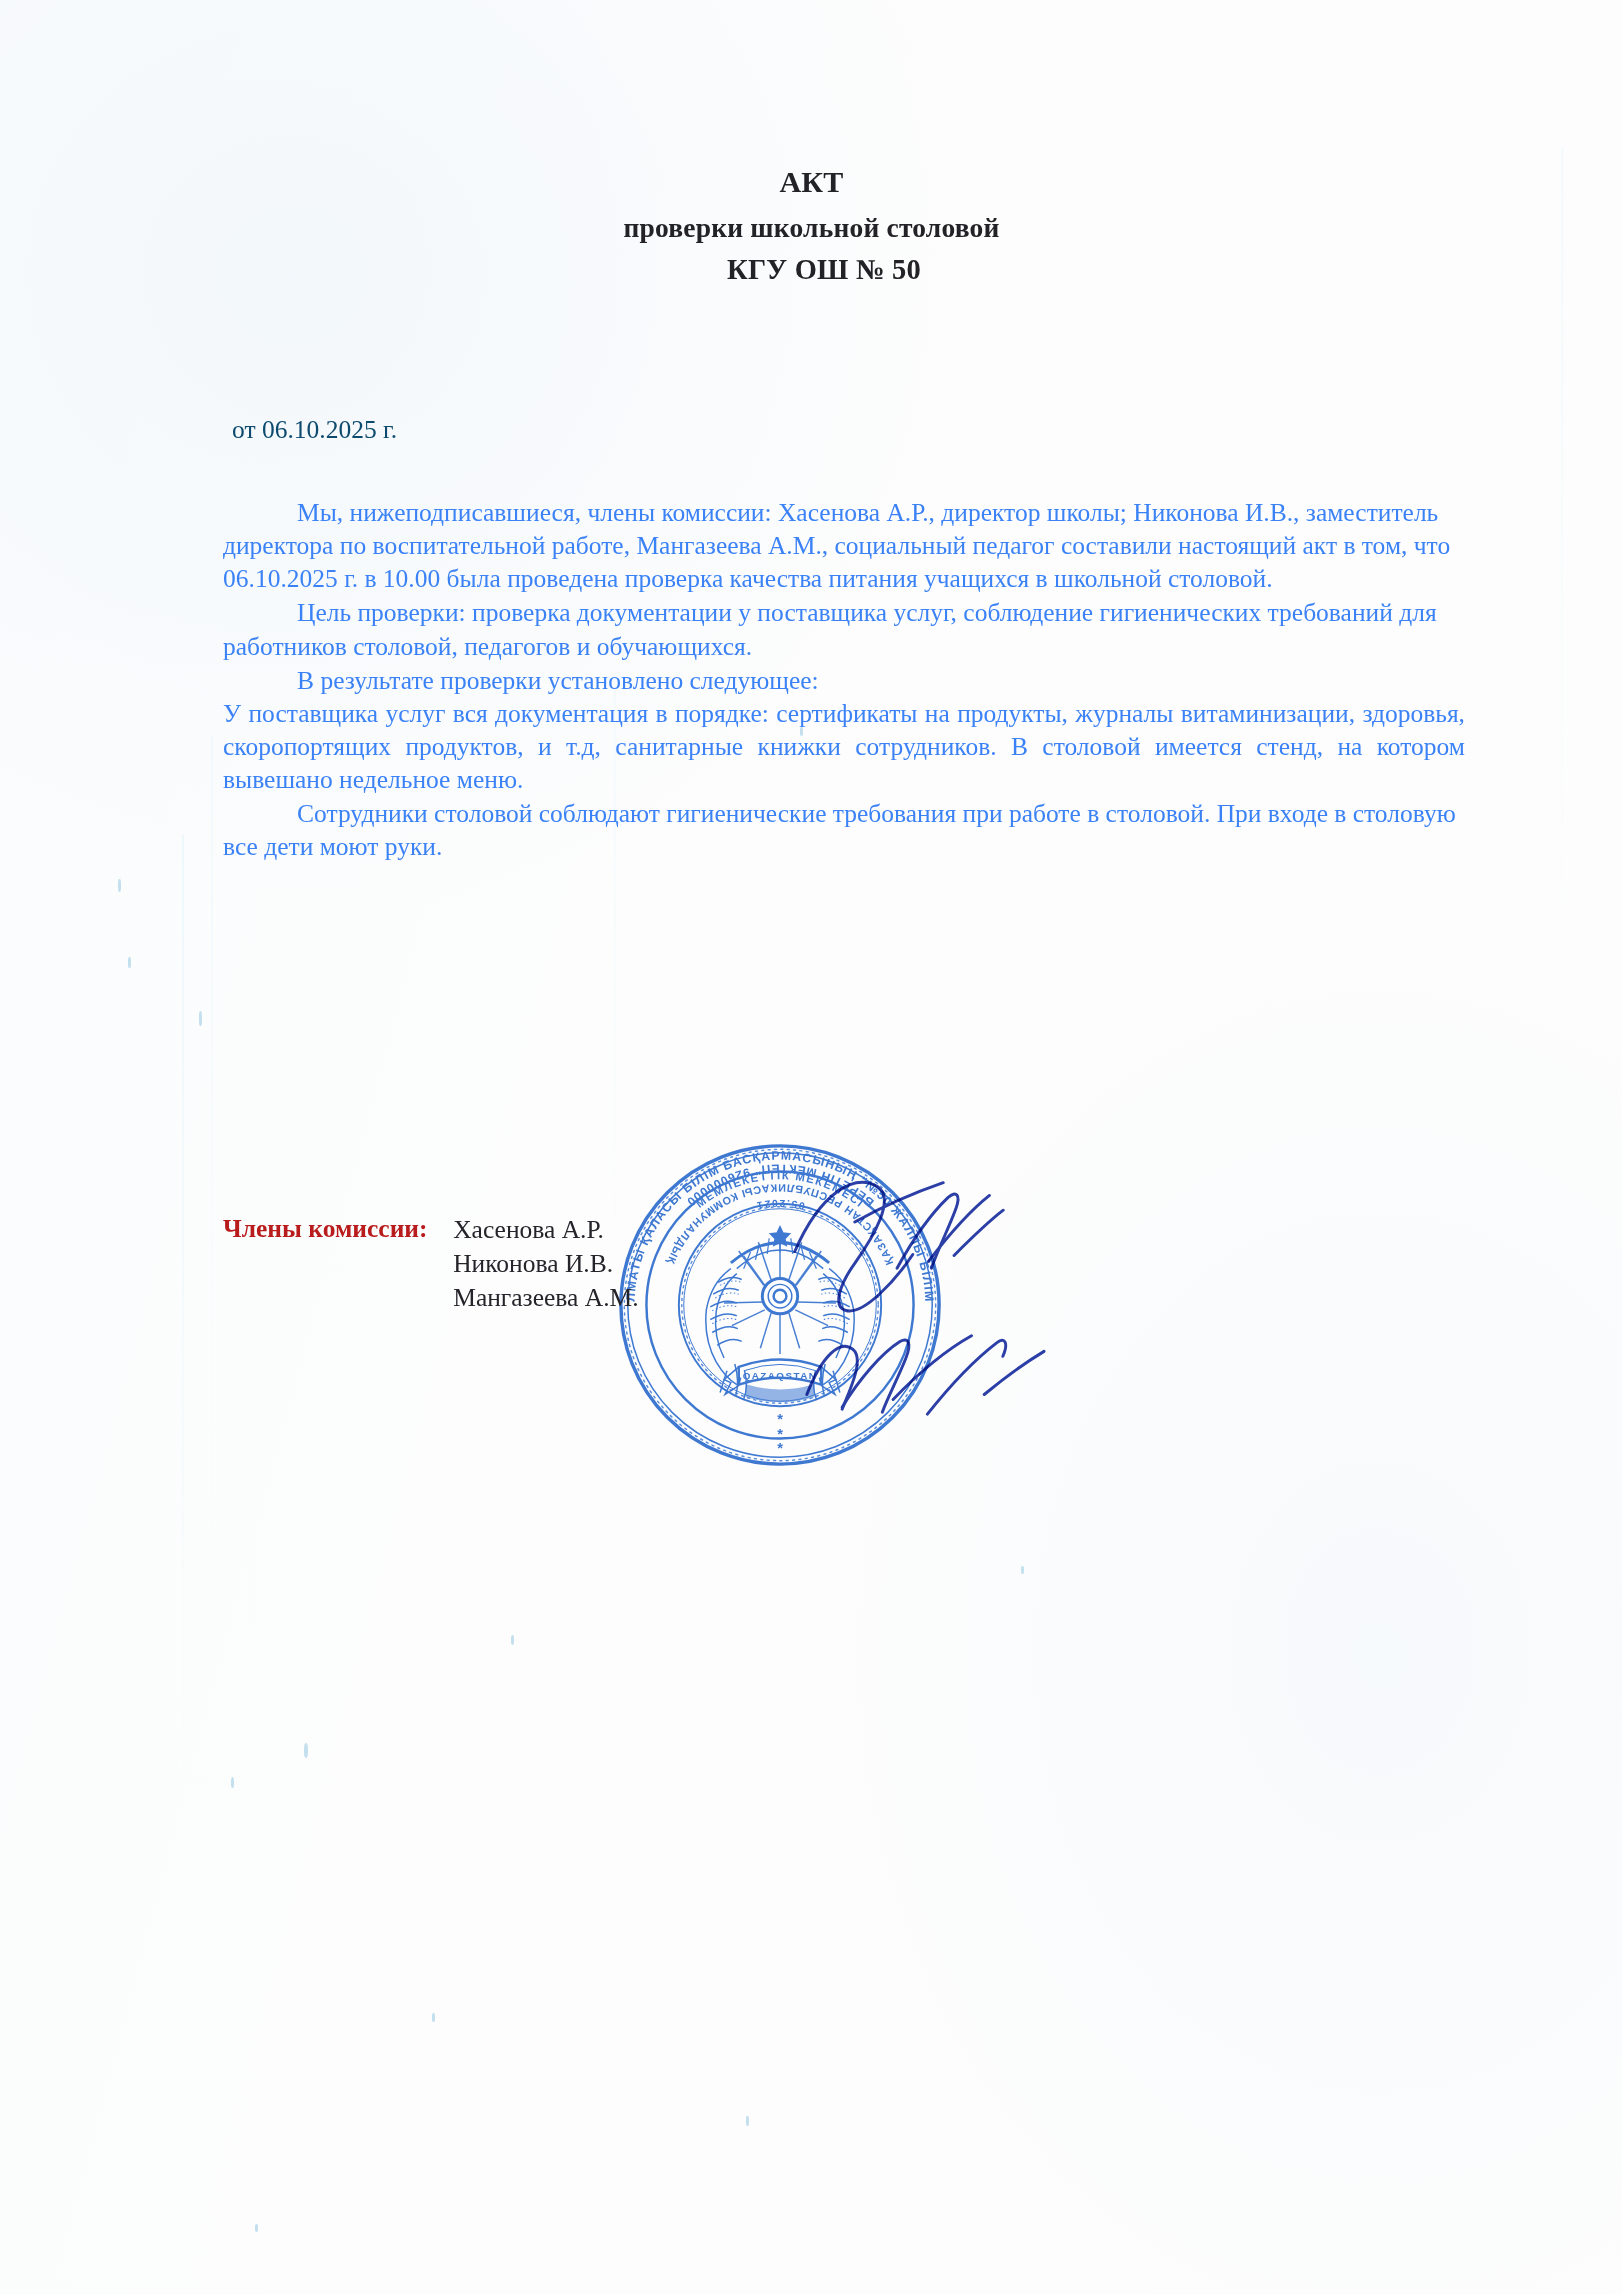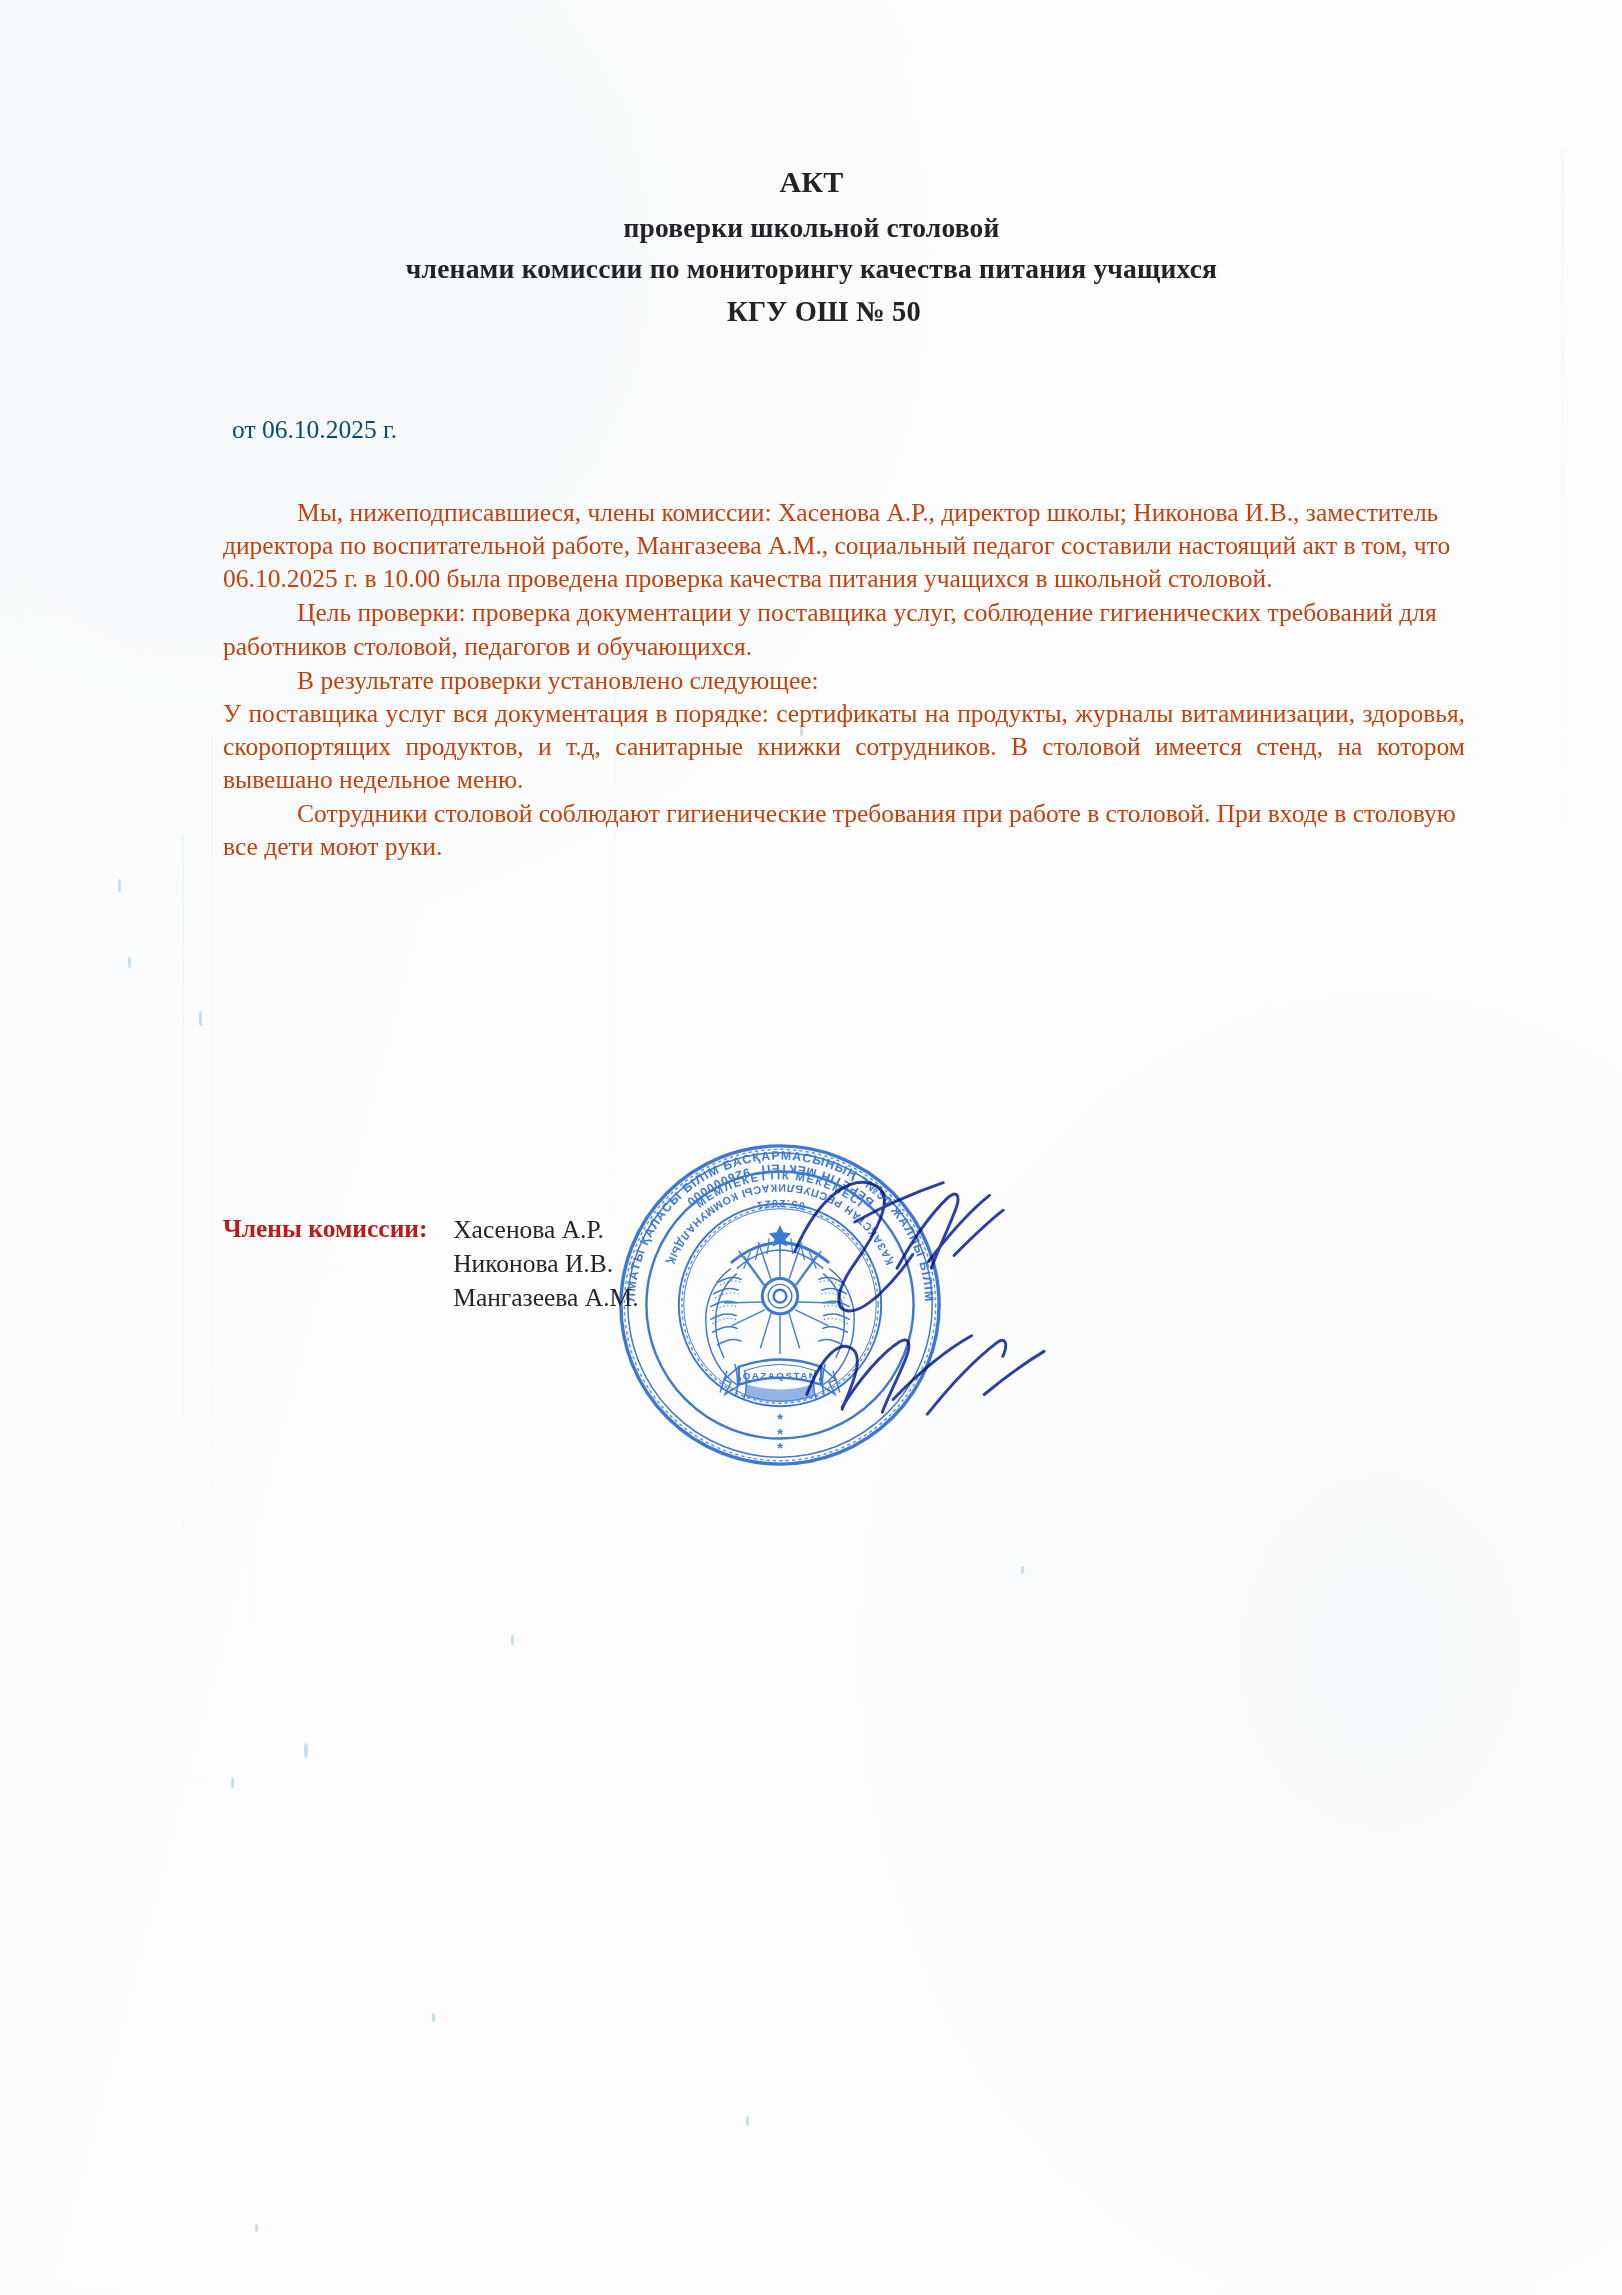--- a/index.html
+++ b/index.html
@@ -79,21 +79,21 @@
   }
 
   
   .body-block {
     position: absolute;
     left: 223px;
     top: 496px;
     width: 1242px;
     font-size: 25.5px;
     line-height: 1.30;
-    color: #c2410c;
+    color: #3b82f6;
   }
   .para {
     margin: 0 0 1px 0;
     text-indent: 74px;
     text-align: left;
   }
   .para.justify {
     text-align: justify;
     text-indent: 0;
   }
@@ -162,21 +162,20 @@
   <div class="speck" style="left:511px; top:1635px; width:2.9px; height:9.8px;"></div>
   <div class="speck" style="left:231px; top:1777px; width:3.4px; height:10.8px;"></div>
   <div class="speck" style="left:1021px; top:1566px; width:2.5px; height:7.9px;"></div>
   <div class="speck" style="left:432px; top:2013px; width:2.9px; height:8.8px;"></div>
   <div class="speck" style="left:746px; top:2116px; width:2.5px; height:9.8px;"></div>
   <div class="speck" style="left:255px; top:2224px; width:3.4px; height:7.9px;"></div>
 
   <div class="heading">
     <div class="heading-line h-act">АКТ</div>
     <div class="heading-line h-sub1">проверки школьной столовой</div>
-    <div class="heading-line h-sub2">членами комиссии по мониторингу качества питания учащихся</div>
     <div class="heading-line h-sub3">КГУ ОШ № 50</div>
   </div>
 
   <div class="date-line">от 06.10.2025 г.</div>
 
   <div class="body-block">
     <p class="para">Мы, нижеподписавшиеся, члены комиссии: Хасенова А.Р., директор школы; Никонова И.В., заместитель директора по воспитательной работе, Мангазеева А.М., социальный педагог составили настоящий акт в том, что 06.10.2025 г. в 10.00 была проведена проверка качества питания учащихся в школьной столовой.</p>
     <p class="para">Цель проверки: проверка документации у поставщика услуг, соблюдение гигиенических требований для работников столовой, педагогов и обучающихся.</p>
     <p class="para tight">В результате проверки установлено следующее:</p>
     <p class="para justify justify-last-left">У поставщика услуг вся документация в порядке: сертификаты на продукты, журналы витаминизации, здоровья, скоропортящих продуктов, и т.д, санитарные книжки сотрудников. В столовой имеется стенд, на котором вывешано недельное меню.</p>

